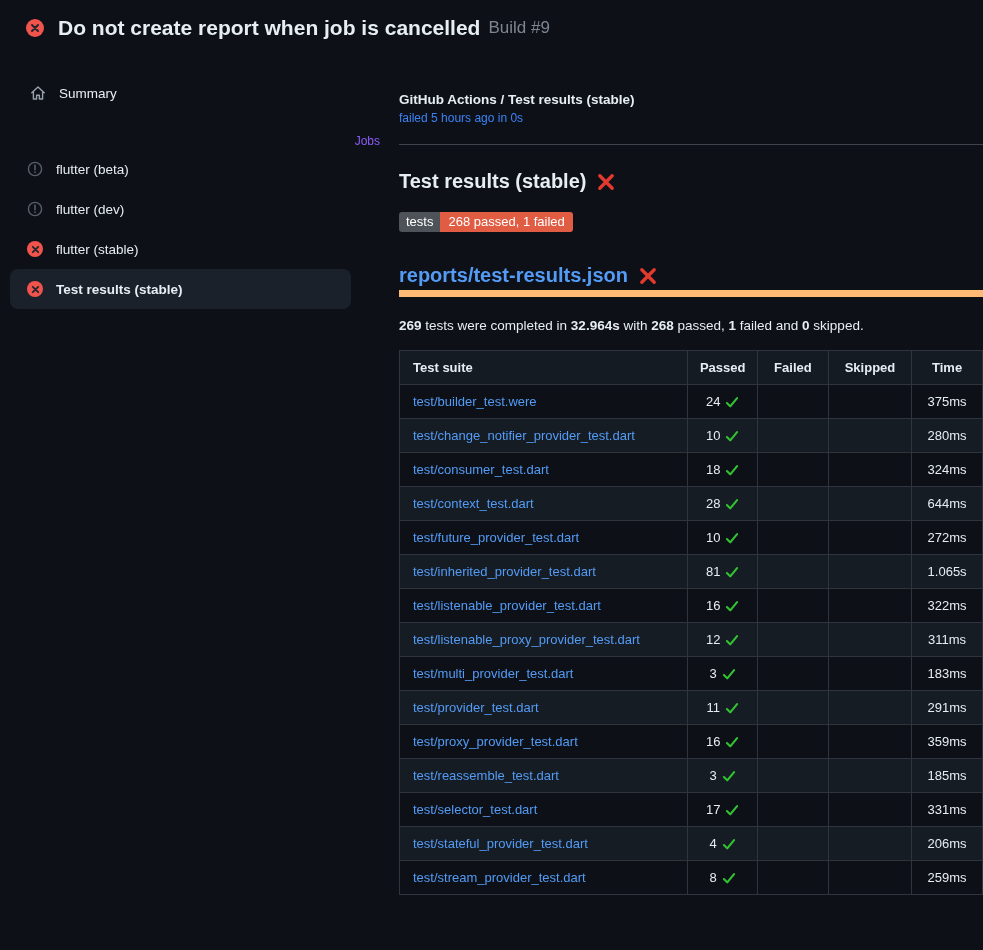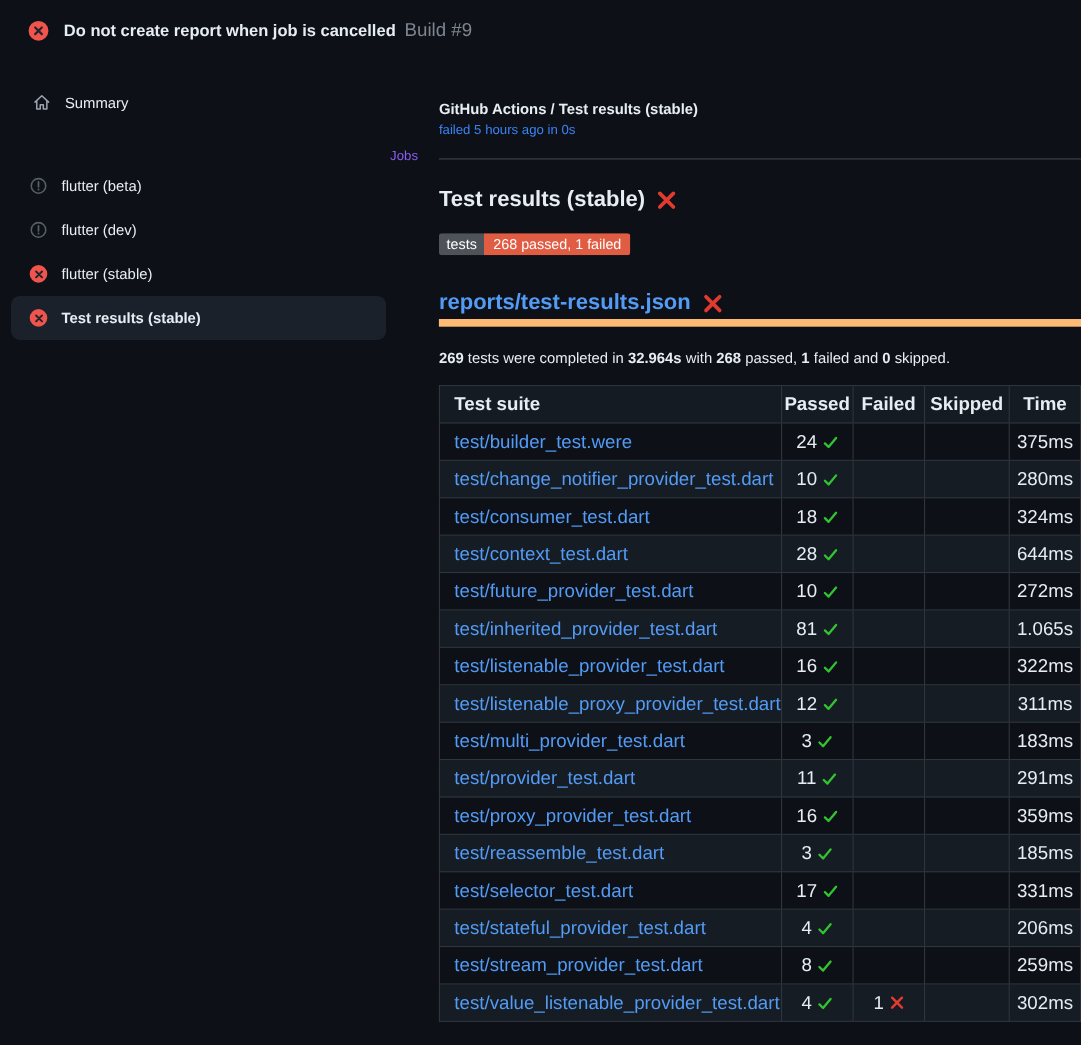--- a/index.html
+++ b/index.html
@@ -18,21 +18,21 @@
     display:flex;
     align-items:center;
     padding-left:26px;
   }
   .circle-x {
     width:18px; height:18px; border-radius:50%;
     background:#f0544c;
     display:inline-flex; align-items:center; justify-content:center;
     flex:0 0 auto;
   }
-  .header .title { font-size:15px; font-weight:700; margin-left:14px; }
+  .header .title { font-size:21px; font-weight:700; margin-left:14px; }
   .header .build { font-size:17px; font-weight:400; color:#7d8590; margin-left:8px; }
 
   
   .sidebar { position:absolute; left:0; top:56px; width:380px; padding-top:17px; }
   .side-row {
     display:flex; align-items:center; gap:13px;
     height:40px; padding-left:20px; margin:0 10px 0 10px;
     font-size:13.5px; border-radius:8px; cursor:pointer;
   }
   .jobs-label { margin:21px 0 0 28px; font-size:12px; color:#8b5cf6; height:15px;text-align:right; }
@@ -63,21 +63,21 @@
   .badge .val { background:#e05d44; padding:3px 8px; }
   .report-title {
     margin-top:32px; font-size:20px; font-weight:700; color:#539bf5;
     display:flex; align-items:center; gap:11px;
     padding-bottom:3px; border-bottom:7px solid #fdba74;
   }
   .summary-line { margin-top:21px; font-size:13.5px; color:#e6edf3; }
   .summary-line b { font-weight:700; }
 
   
-  table.results { margin-top:17px; border-collapse:collapse; width:584px; font-size:17px; }
+  table.results { margin-top:17px; border-collapse:collapse; width:584px; font-size:13px; }
   .results th, .results td {
     border:1px solid #2e353e; height:34px; box-sizing:border-box;
     text-align:center; font-weight:400; color:#e6edf3;
   }
   .results th { background:#151b23; font-weight:700; }
   .results th.c-suite, .results td.c-suite { text-align:left; padding-left:13px; }
   .results .c-suite   { width:273px; }
   .results .c-passed  { width:66px; }
   .results .c-failed  { width:67px; }
   .results .c-skipped { width:79px; }
@@ -485,36 +485,15 @@
     <td class="c-failed">
       <span class="markpair">
         <span class="num"></span>
 
       </span>
     </td>
     <td class="c-skipped"><span class="num"></span></td>
     <td class="c-time">259ms</td>
   </tr>
 
-  <tr>
-    <td class="c-suite"><a>test/value_listenable_provider_test.dart</a></td>
-    <td class="c-passed">
-      <span class="markpair">
-        <span class="num">4</span>
-        <svg class="check" width="14" height="14" viewBox="0 0 16 16">
-                <path d="M2.2 9.2 L6 13 L13.8 3.6" stroke="#31c431" stroke-width="2.4" stroke-linecap="round" stroke-linejoin="round" fill="none"></path>
-              </svg>
-      </span>
-    </td>
-    <td class="c-failed">
-      <span class="markpair">
-        <span class="num">1</span>
-        <svg class="cross" width="13" height="13" viewBox="0 0 16 16">
-                <path d="M2.5 2.5 L13.5 13.5 M13.5 2.5 L2.5 13.5" stroke="#e23a2e" stroke-width="2.8" stroke-linecap="round" fill="none"></path>
-              </svg>
-      </span>
-    </td>
-    <td class="c-skipped"><span class="num"></span></td>
-    <td class="c-time">302ms</td>
-  </tr>
 </tbody>
   </table>
 </div>
 
 </body></html>

